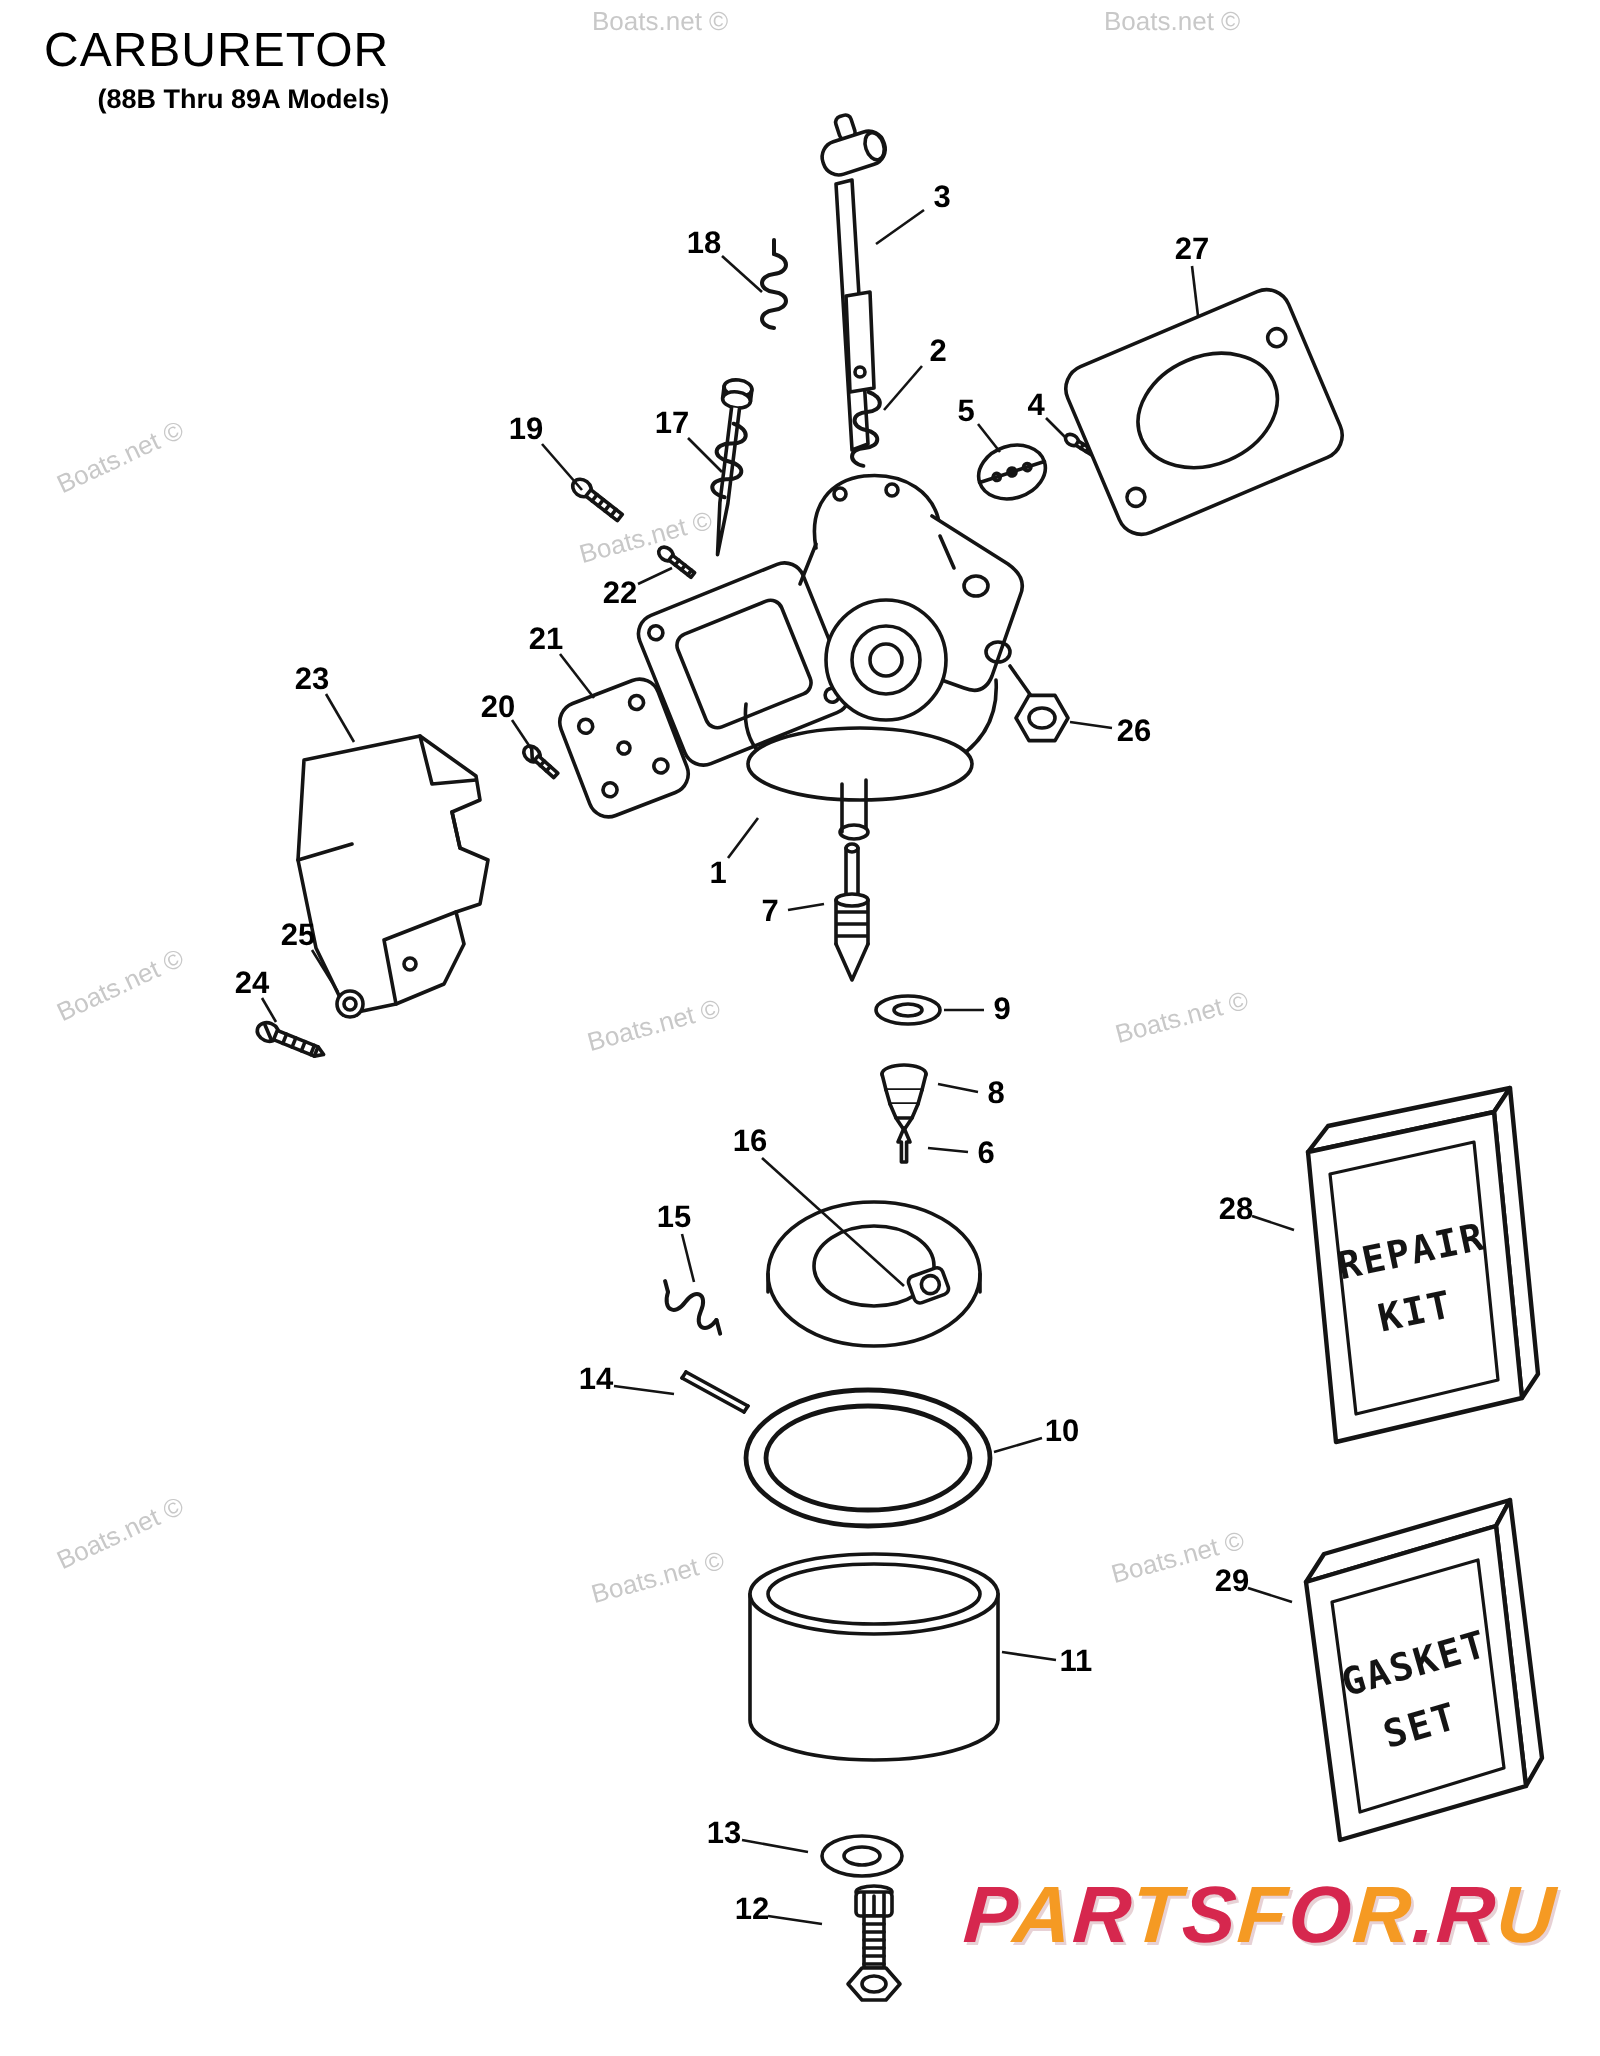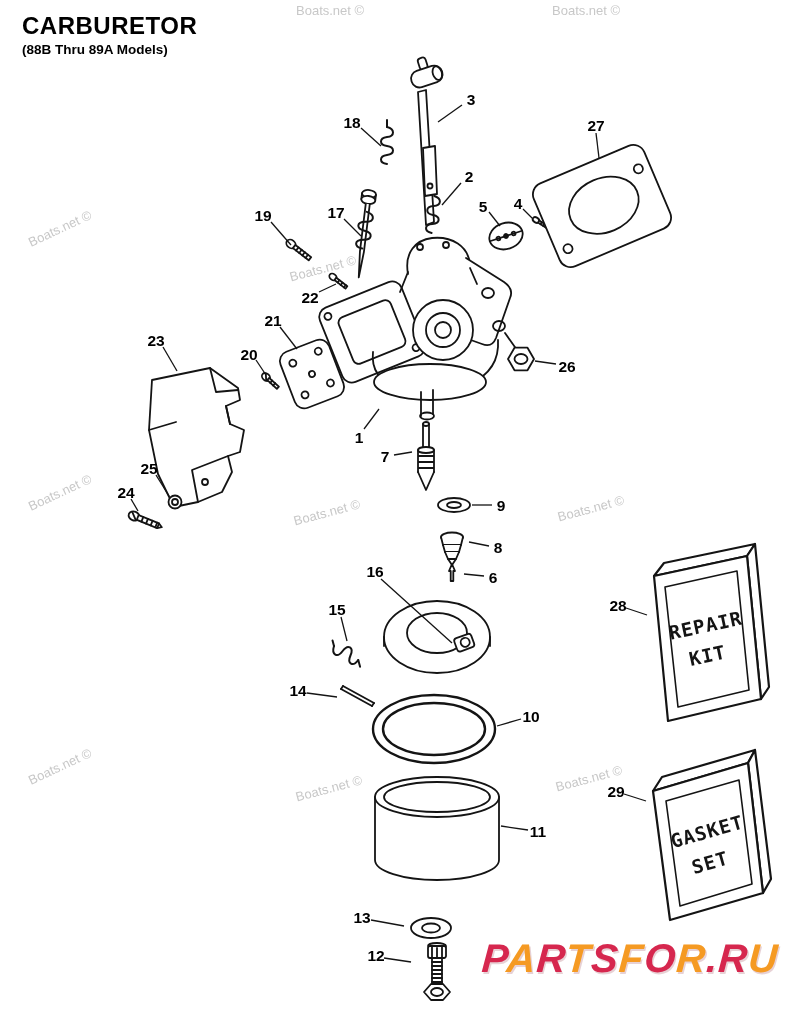--- a/index.html
+++ b/index.html
@@ -1,20 +1,20 @@
 <!DOCTYPE html>
 <html><head>
 <meta charset="utf-8">
 <style>
   html,body{margin:0;padding:0;background:#fff;}
   .page{position:relative;width:800px;height:1028px;background:#fff;overflow:hidden;
         font-family:"Liberation Sans",sans-serif;}
   .hdr{position:absolute;left:22px;top:12px;z-index:5;}
-  .hdr h1{margin:0;font-size:24px;font-weight:bold;color:#000;letter-spacing:.5px;}
-  .hdr .sub{font-size:13.5px;font-weight:bold;color:#000;margin-top:2px;}
+  .hdr h1{margin:0;font-size:24px;font-weight:normal;color:#000;letter-spacing:.5px;}
+  .hdr .sub{font-size:13.5px;font-weight:bold;color:#000;margin-top:2px;text-align:right;}
   .watermark{position:absolute;font-size:13px;color:#c8c8c8;white-space:nowrap;
              transform-origin:left top;z-index:1;}
   svg.diagram{position:absolute;left:0;top:0;z-index:2;}
   .tagline{position:absolute;right:24px;top:922px;font-size:11.5px;color:#8e8e8e;
            font-weight:bold;letter-spacing:.3px;z-index:4;}
   .logo{position:absolute;right:22px;top:936px;font-size:40px;font-weight:bold;
         font-style:italic;letter-spacing:1px;z-index:4;transform:skewX(-4deg);}
   .logo span{text-shadow:1.5px 1.5px 0 rgba(120,0,20,.18);}
   .partlbl{font-weight:bold;}
 </style>

